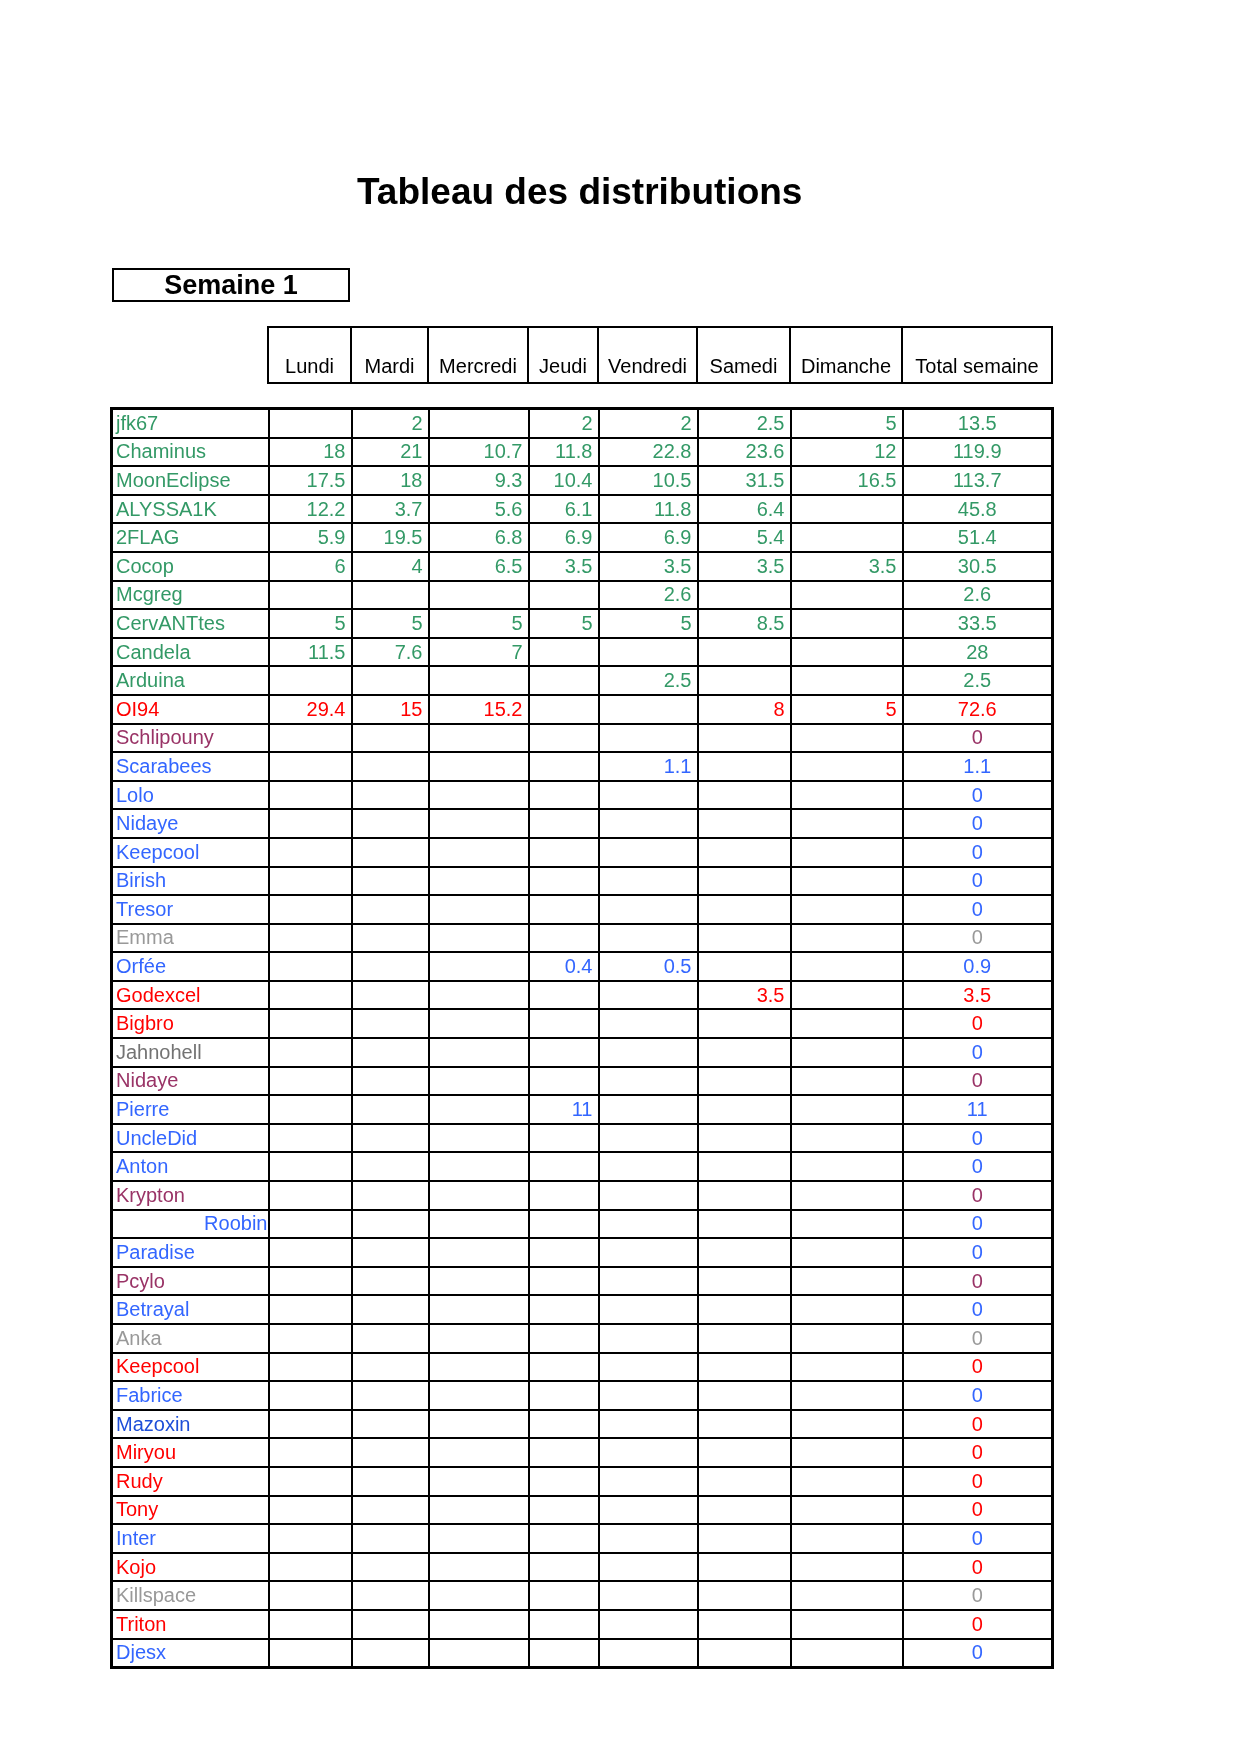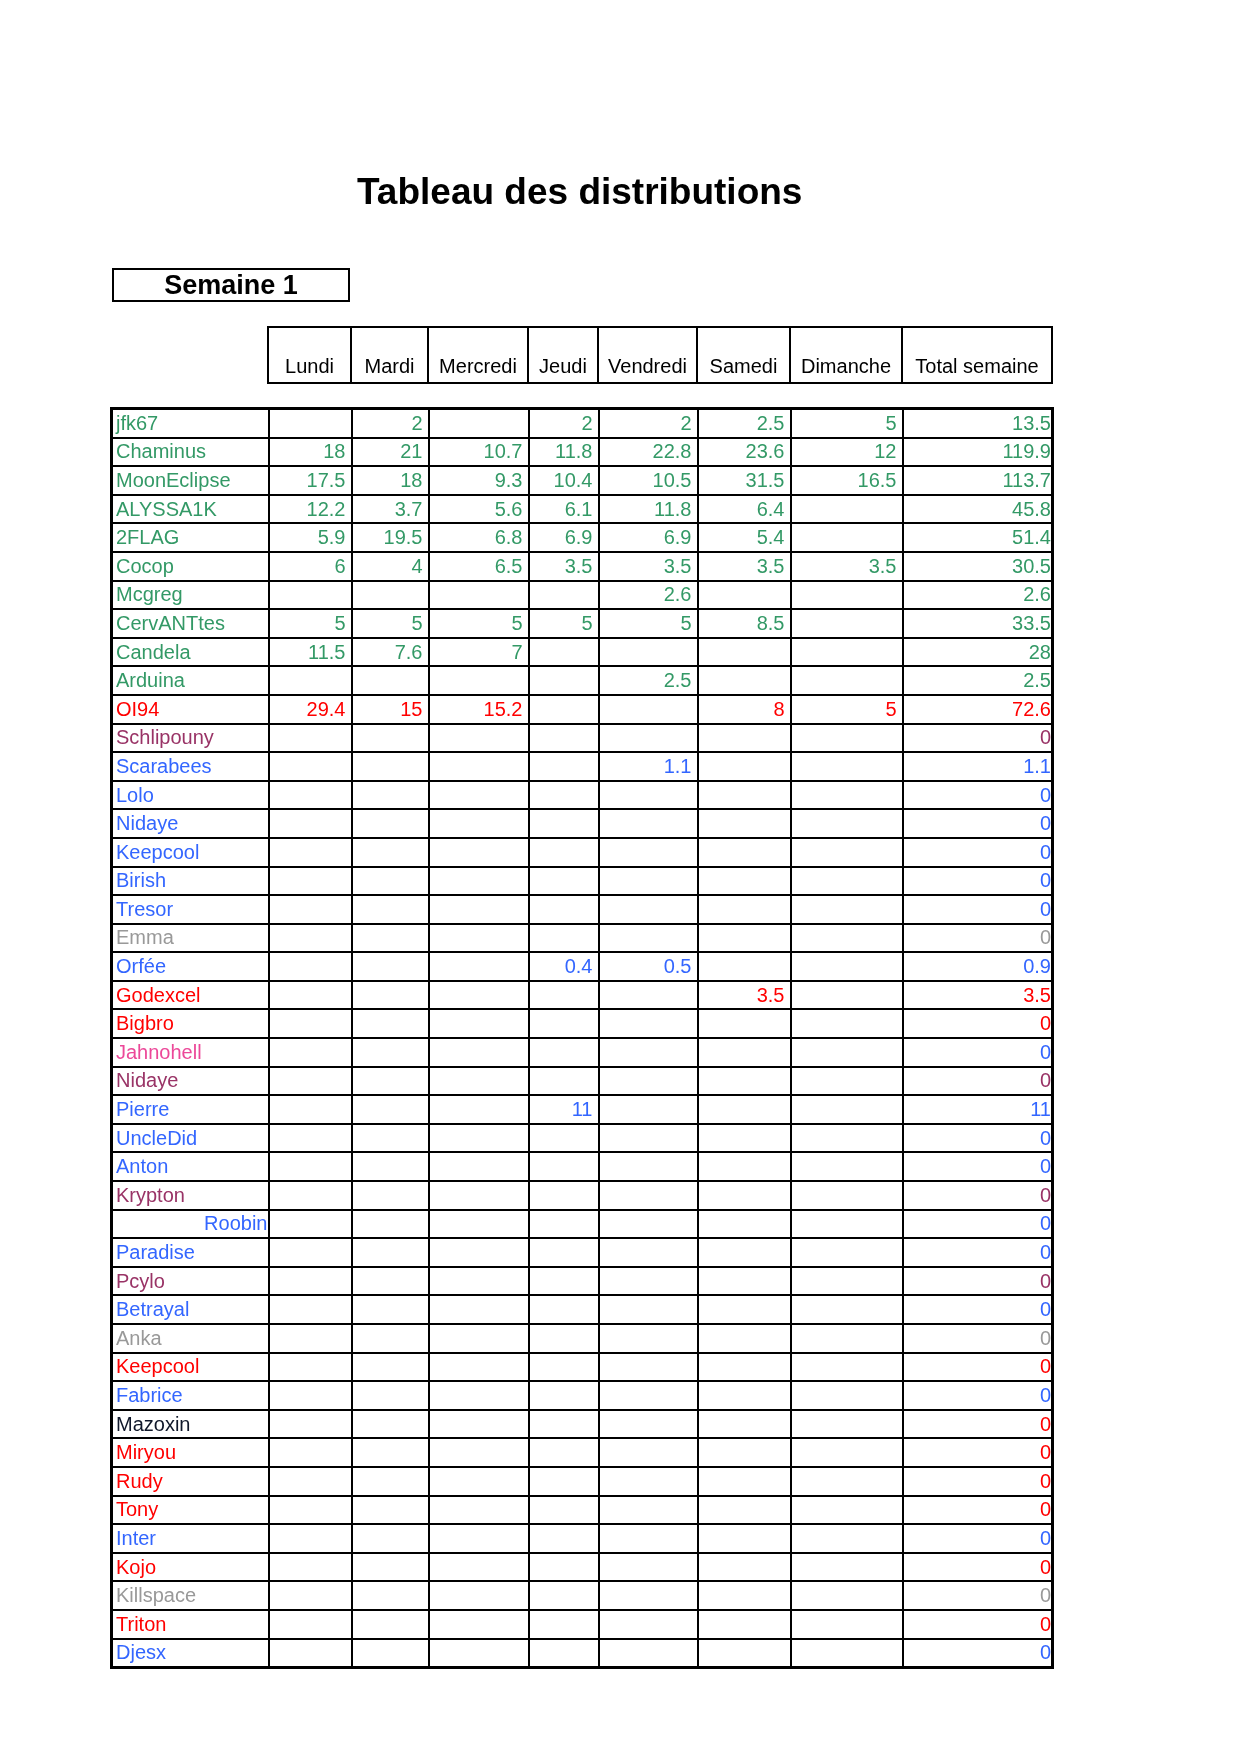--- a/index.html
+++ b/index.html
@@ -54,21 +54,21 @@
     border:2px solid #000;
     height:26.6px;
     font-size:20px;
     padding:0;
     overflow:hidden;
     white-space:nowrap;
     vertical-align:middle;
   }
   .dist-table td.name{text-align:left; padding-left:3px;}
   .dist-table td.val{text-align:right; padding-right:5px;}
-  .dist-table td.total{text-align:right;}
+  .dist-table td.total{text-align:center;}
 </style>
 </head>
 <body>
 
 <div class="page-title">Tableau des distributions</div>
 
 <div class="week-box">
   <span>Semaine 1</span>
 </div>
 
@@ -346,21 +346,21 @@
         <td class="val" style="color: rgb(255, 0, 0);"></td>
         <td class="val" style="color: rgb(255, 0, 0);"></td>
         <td class="val" style="color: rgb(255, 0, 0);"></td>
         <td class="val" style="color: rgb(255, 0, 0);"></td>
         <td class="val" style="color: rgb(255, 0, 0);"></td>
         <td class="val" style="color: rgb(255, 0, 0);"></td>
         <td class="val" style="color: rgb(255, 0, 0);"></td>
         <td class="total" style="color: rgb(255, 0, 0);">0</td>
       </tr>
       <tr>
-        <td class="name" style="color: #ec4899;">Jahnohell</td>
+        <td class="name" style="color: #737373;">Jahnohell</td>
         <td class="val" style="color: rgb(51, 102, 255);"></td>
         <td class="val" style="color: rgb(51, 102, 255);"></td>
         <td class="val" style="color: rgb(51, 102, 255);"></td>
         <td class="val" style="color: rgb(51, 102, 255);"></td>
         <td class="val" style="color: rgb(51, 102, 255);"></td>
         <td class="val" style="color: rgb(51, 102, 255);"></td>
         <td class="val" style="color: rgb(51, 102, 255);"></td>
         <td class="total" style="color: rgb(51, 102, 255);">0</td>
       </tr>
       <tr>
@@ -489,21 +489,21 @@
         <td class="val" style="color: rgb(51, 102, 255);"></td>
         <td class="val" style="color: rgb(51, 102, 255);"></td>
         <td class="val" style="color: rgb(51, 102, 255);"></td>
         <td class="val" style="color: rgb(51, 102, 255);"></td>
         <td class="val" style="color: rgb(51, 102, 255);"></td>
         <td class="val" style="color: rgb(51, 102, 255);"></td>
         <td class="val" style="color: rgb(51, 102, 255);"></td>
         <td class="total" style="color: rgb(51, 102, 255);">0</td>
       </tr>
       <tr>
-        <td class="name" style="color: #0f172a;">Mazoxin</td>
+        <td class="name" style="color: #1d4ed8;">Mazoxin</td>
         <td class="val" style="color: rgb(255, 0, 0);"></td>
         <td class="val" style="color: rgb(255, 0, 0);"></td>
         <td class="val" style="color: rgb(255, 0, 0);"></td>
         <td class="val" style="color: rgb(255, 0, 0);"></td>
         <td class="val" style="color: rgb(255, 0, 0);"></td>
         <td class="val" style="color: rgb(255, 0, 0);"></td>
         <td class="val" style="color: rgb(255, 0, 0);"></td>
         <td class="total" style="color: rgb(255, 0, 0);">0</td>
       </tr>
       <tr>

